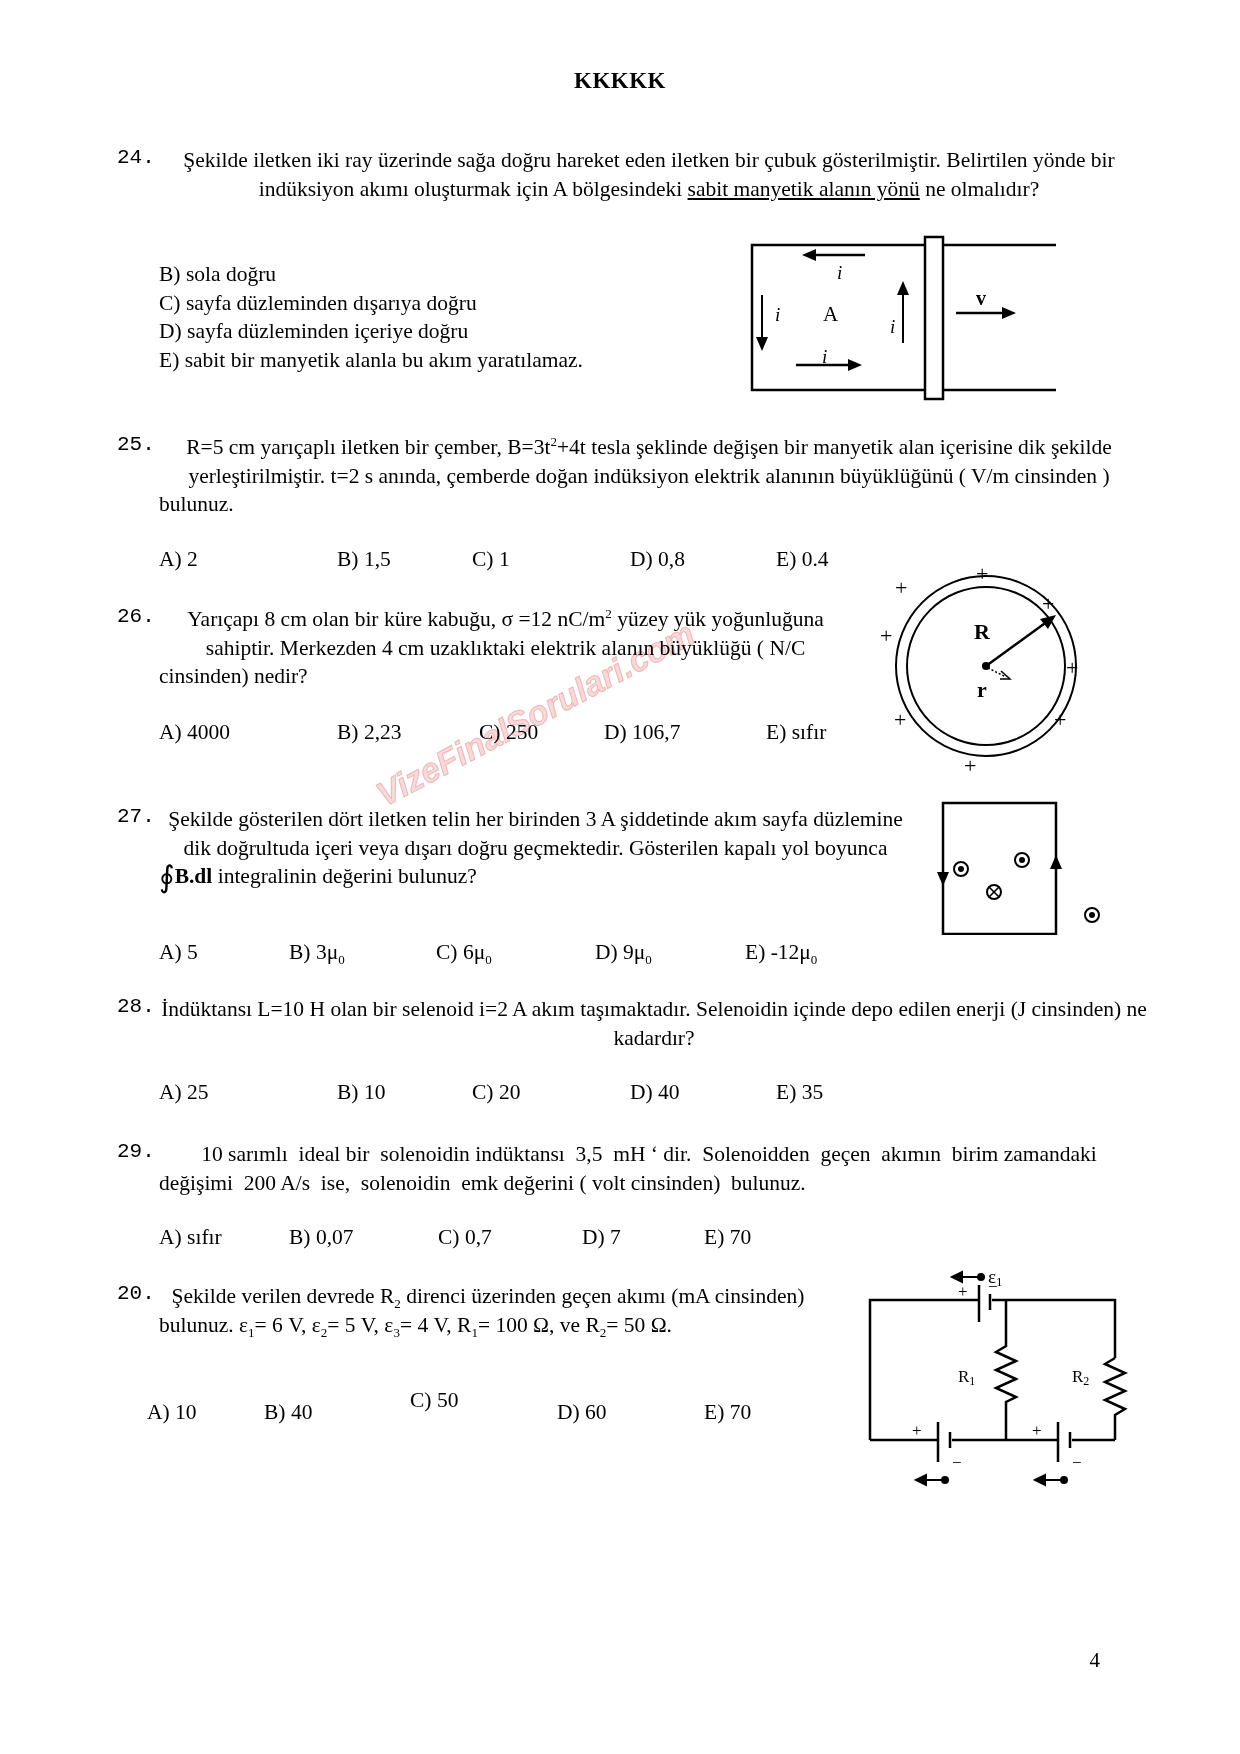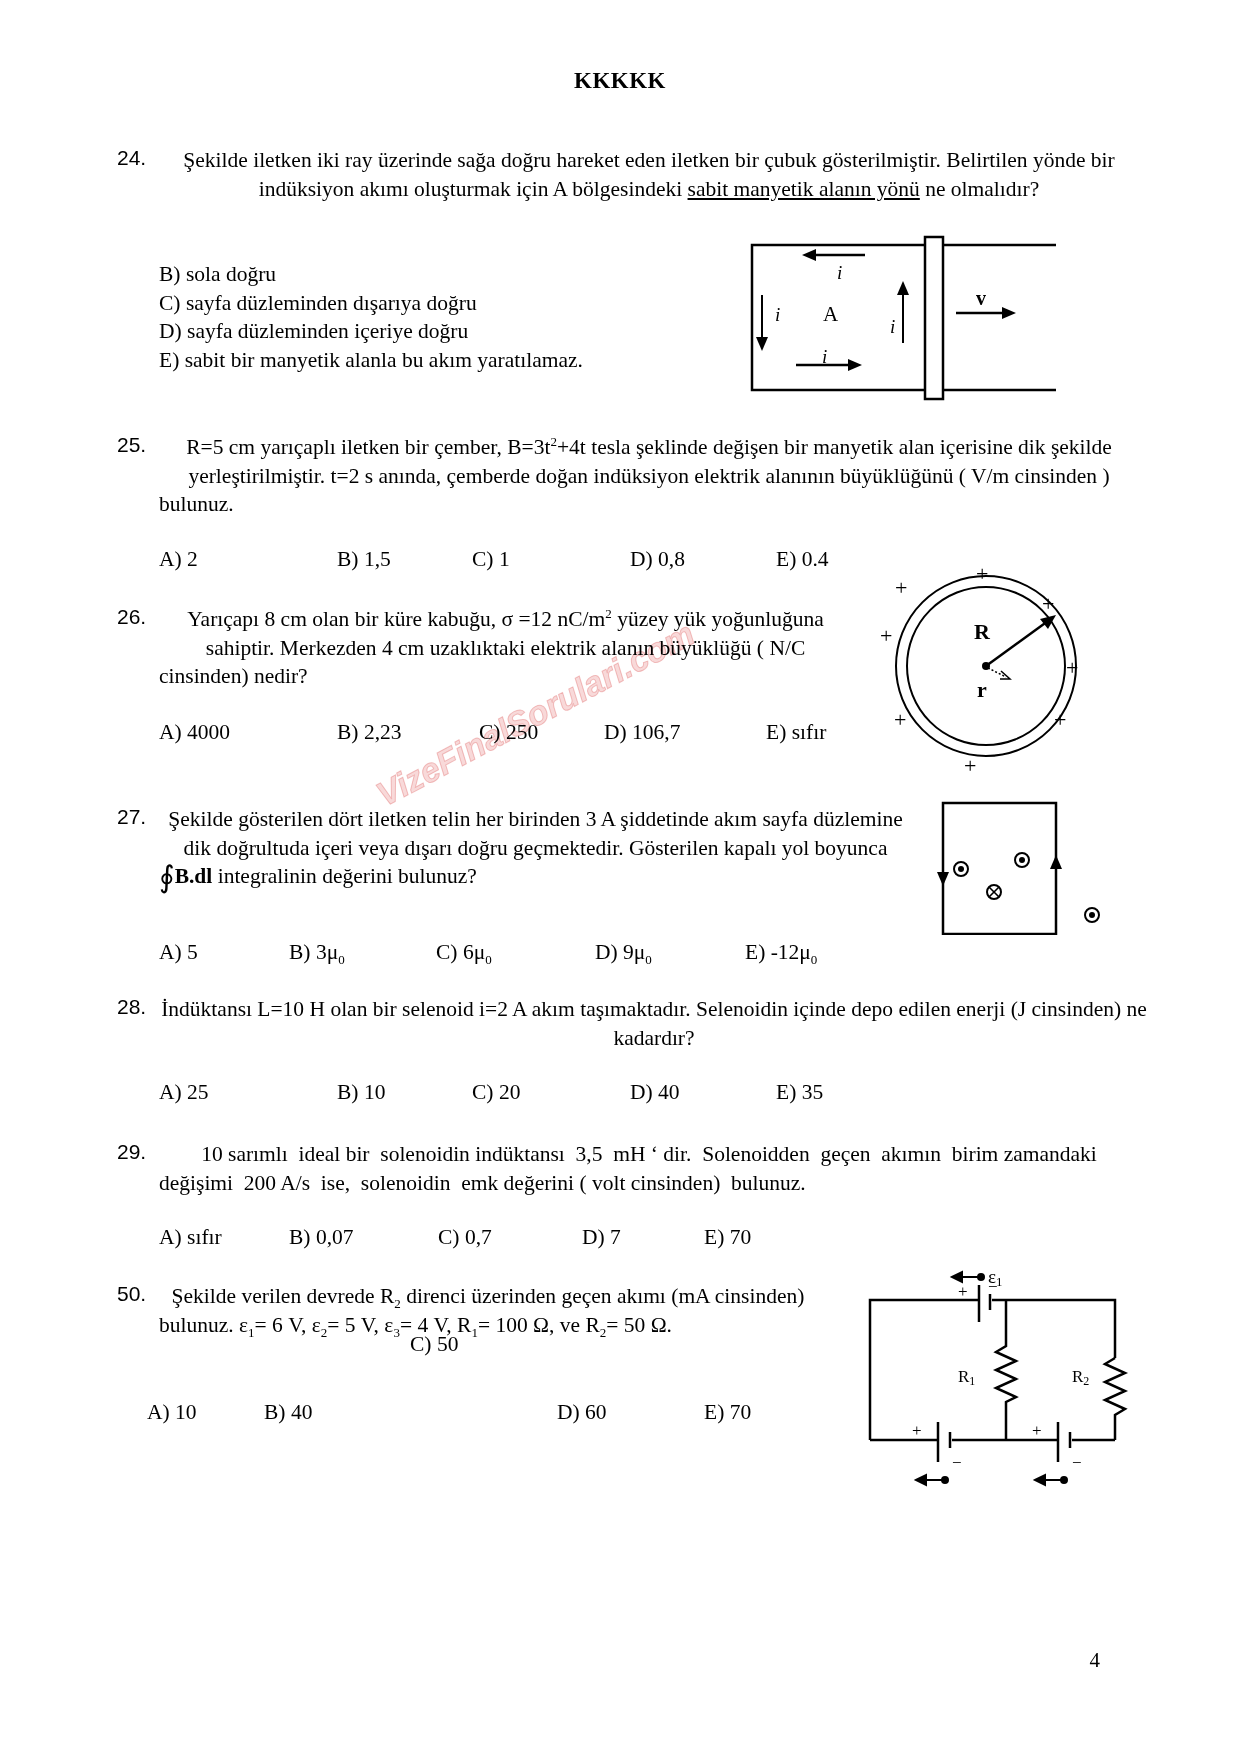--- a/index.html
+++ b/index.html
@@ -1,20 +1,20 @@
 <!DOCTYPE html>
 <html><head>
 <meta charset="utf-8">
 <style>
   html, body { margin: 0; padding: 0; background: #ffffff; }
   body { width: 1240px; height: 1754px; position: relative; overflow: hidden;
          font-family: "Liberation Serif", "DejaVu Serif", serif; color: #000; }
   .abs { position: absolute; }
   .header { left: 0; width: 1240px; top: 68px; text-align: center; font-weight: bold; font-size: 23px; letter-spacing: 0.5px; }
-  .qnum { font-family: Liberation Sans, sans-serif; font-size: 21px; }
+  .qnum { font-family: Liberation Mono, monospace; font-size: 21px; }
   .qtext { font-size: 21.5px; line-height: 28.5px; }
   .qblock { position: absolute; left: 117px; }
   .qblock .num { position: absolute; left: 0; top: 0; }
   .qblock .body { position: absolute; left: 42px; top: 0; text-align: center; }
   .justify { text-align: justify; text-align-last: left; }
   .opt { position: absolute; font-size: 21.5px; white-space: nowrap; }
   .optlist { position: absolute; left: 159px; font-size: 21.5px; line-height: 28.5px; }
   .u { text-decoration: underline; }
   sup, sub { font-size: 13px; line-height: 0; }
   .pagenum { right: 140px; top: 1648px; font-size: 21px; }
@@ -156,26 +156,26 @@
   <span class="num qnum">29.</span>
   <div class="body qtext justify" style="width:980px; white-space:pre-wrap;">10 sarımlı  ideal bir  solenoidin indüktansı  3,5  mH ‘ dir.  Solenoidden  geçen  akımın  birim zamandaki  değişimi  200 A/s  ise,  solenoidin  emk değerini ( volt cinsinden)  bulunuz.</div>
 </div>
 <div class="opt" style="left:159px; top:1225px;">A) sıfır</div>
 <div class="opt" style="left:289px; top:1225px;">B) 0,07</div>
 <div class="opt" style="left:438px; top:1225px;">C) 0,7</div>
 <div class="opt" style="left:582px; top:1225px;">D) 7</div>
 <div class="opt" style="left:704px; top:1225px;">E) 70</div>
 
 <div class="qblock" style="top:1282px; width:700px;">
-  <span class="num qnum">50.</span>
+  <span class="num qnum">20.</span>
   <div class="body qtext justify" style="width:658px;"><span>Şekilde verilen devrede R</span><sub>2</sub><span> direnci üzerinden geçen akımı (mA cinsinden) bulunuz. ε</span><sub>1</sub><span>= 6 V, ε</span><sub>2</sub><span>= 5 V, ε</span><sub>3</sub><span>=  4 V, R</span><sub>1</sub><span>= 100 Ω, ve R</span><sub>2</sub><span>= 50 Ω.</span></div>
 </div>
 <div class="opt" style="left:147px; top:1400px;">A) 10</div>
 <div class="opt" style="left:264px; top:1400px;">B) 40</div>
-<div class="opt" style="left:410px; top:1332px;">C) 50</div>
+<div class="opt" style="left:410px; top:1388px;">C) 50</div>
 <div class="opt" style="left:557px; top:1400px;">D) 60</div>
 <div class="opt" style="left:704px; top:1400px;">E) 70</div>
 
 <svg class="abs" style="left:860px; top:1240px;" width="270" height="250">
   <g stroke="#000" stroke-width="2.5" fill="none">
 
     <polyline points="10,200 10,60 119,60"></polyline>
     <polyline points="132,60 255,60 255,118"></polyline>
 
     <line x1="119" y1="45" x2="119" y2="82"></line>

